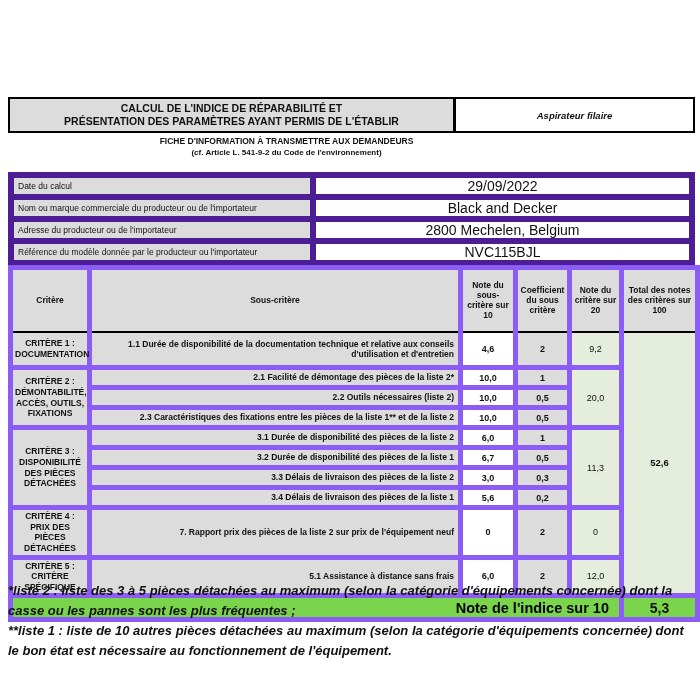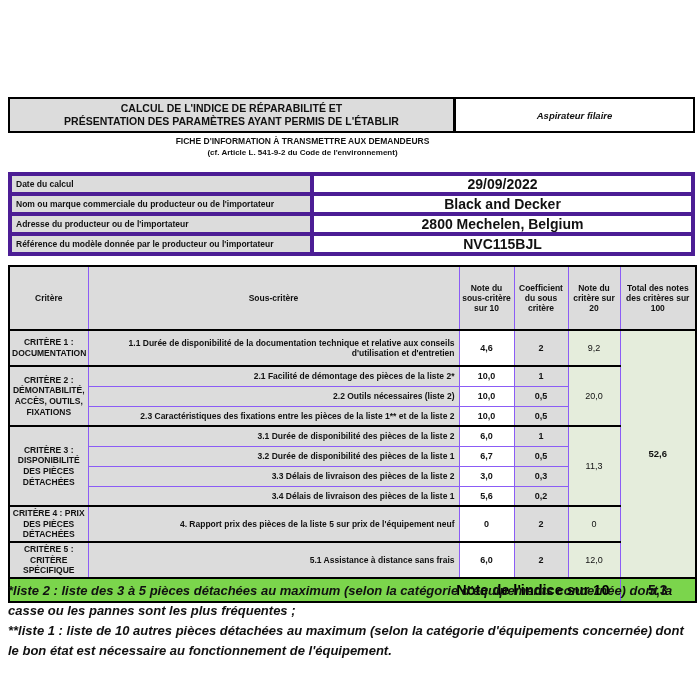--- a/index.html
+++ b/index.html
@@ -13,34 +13,34 @@
     width: 447px; background: #dcdcdc; border: 2px solid #000;
     text-align: center; padding: 3px 6px; font-weight: bold; font-size: 10.5px; line-height: 1.25;
   }
   .product-box {
     width: 240px; background: #fff; border: 2px solid #000; border-left-width: 1px;
     display: flex; align-items: center; justify-content: center;
     font-weight: bold; font-style: italic; font-size: 9.5px;
   }
 
   
-  .subtitle { position: absolute; left: 20px; top: 136px; width: 565px; text-align: center; }
+  .subtitle { position: absolute; left: 4px; top: 136px; width: 565px; text-align: center; }
   .subtitle .l1 { font-weight: bold; font-size: 8.5px; }
   .subtitle .l2 { font-weight: bold; font-size: 8px; margin-top: 2px; }
 
   
   table { border-collapse: collapse; table-layout: fixed; }
   .info-table { position: absolute; left: 8px; top: 172px; width: 687px; border: 2px solid #000; }
-  .info-table td { border: 4px solid #4c1d95; height: 20px; font-size: 8.5px; font-weight: bold; }
+  .info-table td { border: 6px solid #4c1d95; height: 20px; font-size: 8.5px; font-weight: normal; }
   .info-table td.lbl { background: #dcdcdc; width: 302px; padding-left: 4px; text-align: left; }
   .info-table td.val { background: #fff; text-align: center; font-size: 14px; }
 
   
   .crit-table { position: absolute; left: 8px; top: 265px; width: 687px; border: 2px solid #000; }
-  .crit-table th, .crit-table td { border: 1px solid #8b5cf6; }
+  .crit-table th, .crit-table td { border: 5px solid #8b5cf6; }
   .crit-table thead th {
     background: #dcdcdc; font-size: 8.5px; font-weight: bold; text-align: center;
     height: 64px; border-bottom: 2px solid #000; padding: 2px;
   }
   .cell-crit { background: #dcdcdc; font-size: 8.5px; font-weight: bold; text-align: center; padding: 1px 2px; line-height: 1.25; }
   .cell-sub  { background: #dcdcdc; font-size: 8.5px; font-weight: bold; text-align: right; padding: 1px 4px; line-height: 1.2; }
   .cell-note { background: #fff; font-size: 9px; font-weight: bold; text-align: center; border-radius: 6px; }
   .cell-coef { background: #dcdcdc; font-size: 9px; font-weight: bold; text-align: center; }
   .cell-n20  { background: #e5eddc; font-size: 9px; font-weight: normal; text-align: center; }
   .cell-tot  { background: #e5eddc; font-size: 9.5px; font-weight: bold; text-align: center; }
@@ -166,21 +166,21 @@
         <td class="cell-coef">0,3</td>
       </tr>
       <tr class="row-std">
         <td class="cell-sub">3.4 Délais de livraison des pièces de la liste 1</td>
         <td class="cell-note">5,6</td>
         <td class="cell-coef">0,2</td>
       </tr>
 
       <tr class="row-c4 grp-start">
         <td class="cell-crit">CRITÈRE 4 : PRIX DES PIÈCES DÉTACHÉES</td>
-        <td class="cell-sub">4. Rapport prix des pièces de la liste 5 sur prix de l'équipement neuf</td>
+        <td class="cell-sub">7. Rapport prix des pièces de la liste 2 sur prix de l'équipement neuf</td>
         <td class="cell-note">0</td>
         <td class="cell-coef">2</td>
         <td class="cell-n20">0</td>
       </tr>
 
       <tr class="row-std grp-start">
         <td class="cell-crit">CRITÈRE 5 : CRITÈRE SPÉCIFIQUE</td>
         <td class="cell-sub">5.1 Assistance à distance sans frais</td>
         <td class="cell-note">6,0</td>
         <td class="cell-coef">2</td>

